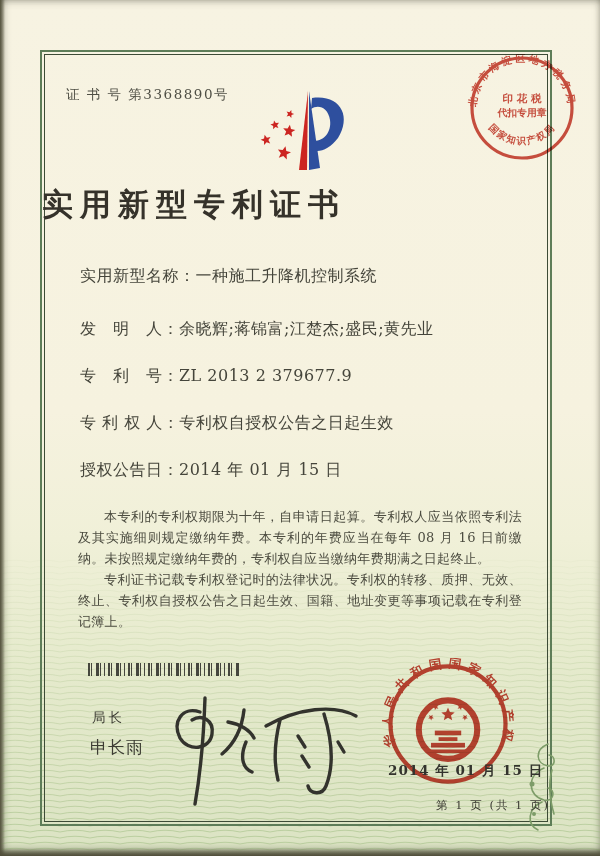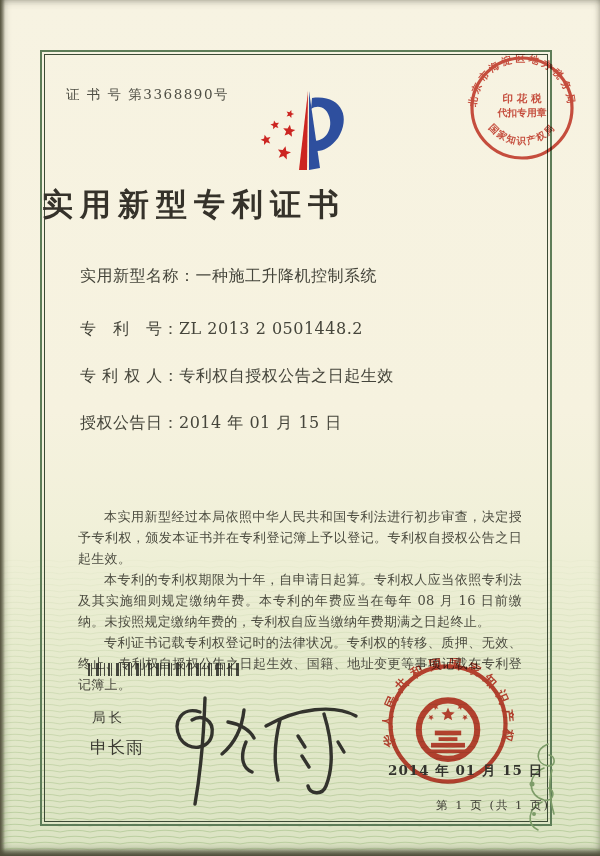--- a/index.html
+++ b/index.html
@@ -135,32 +135,34 @@
     </text>
   </svg>
 
   <h1 class="title">实用新型专利证书</h1>
 
   <div class="fields">
     <div class="field-row">
       <span class="flabel">实用新型名称：</span><span class="fvalue">一种施工升降机控制系统</span>
     </div>
     <div class="field-row">
-      <span class="flabel">专　利　号：</span><span class="fvalue">ZL 2013 2 0501448.2</span>
+      <span class="flabel">发　明　人：</span><span class="fvalue">余晓辉;蒋锦富;江楚杰;盛民;黄先业</span>
+    </div>
+    <div class="field-row">
+      <span class="flabel">专　利　号：</span><span class="fvalue">ZL 2013 2 379677.9</span>
     </div>
     <div class="field-row">
       <span class="flabel">专 利 权 人：</span><span class="fvalue">专利权自授权公告之日起生效</span>
     </div>
     <div class="field-row">
       <span class="flabel">授权公告日：</span><span class="fvalue">2014 年 01 月 15 日</span>
     </div>
   </div>
 
   <div class="paras">
-    <p>本实用新型经过本局依照中华人民共和国专利法进行初步审查，决定授予专利权，颁发本证书并在专利登记簿上予以登记。专利权自授权公告之日起生效。</p>
     <p>本专利的专利权期限为十年，自申请日起算。专利权人应当依照专利法及其实施细则规定缴纳年费。本专利的年费应当在每年 08 月 16 日前缴纳。未按照规定缴纳年费的，专利权自应当缴纳年费期满之日起终止。</p>
     <p>专利证书记载专利权登记时的法律状况。专利权的转移、质押、无效、终止、专利权自授权公告之日起生效、国籍、地址变更等事项记载在专利登记簿上。</p>
   </div>
 
   <div class="barcode"></div>
 
   <div class="sig-role">局长</div>
   <div class="sig-name">申长雨</div>
 
   <svg class="sig-script" viewBox="0 0 222 115">

